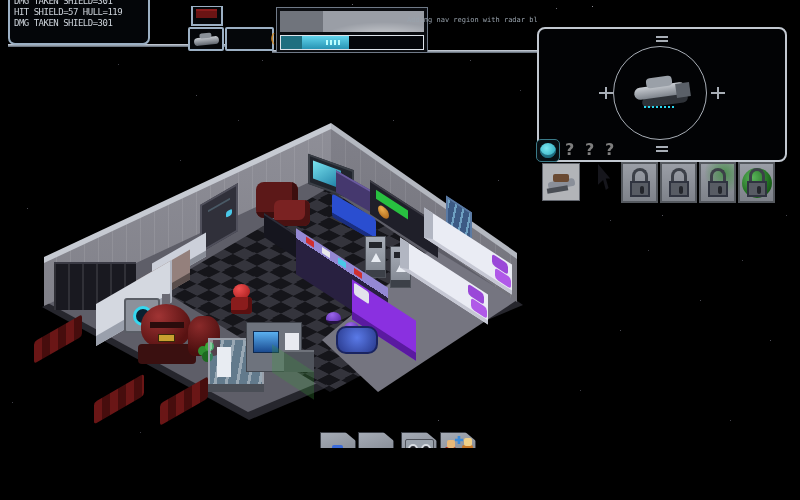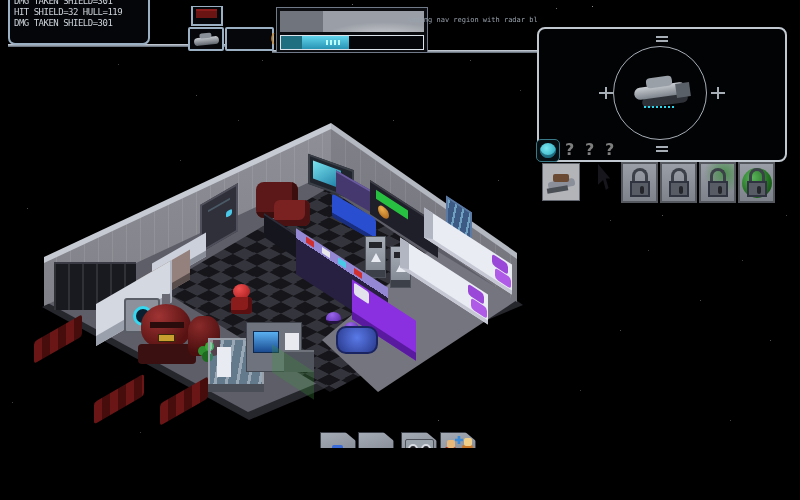--- a/index.html
+++ b/index.html
@@ -365,21 +365,21 @@
     <div class="crate"></div>
     <div class="grnpatch"></div>
   </div>
 
   <div class="baseline b1"></div>
   <div class="baseline b2"></div>
 
   <div id="hud-left">
     <div class="log">
       <div class="ln">DMG TAKEN SHIELD=301</div>
-      <div class="ln">HIT SHIELD=32 HULL=119</div>
+      <div class="ln">HIT SHIELD=57 HULL=119</div>
       <div class="ln">DMG TAKEN SHIELD=301</div>
     </div>
   </div>
 
   <div id="thumb-box">
       <i></i>
     </div>
   <div id="shipicon-box">
     <div class="mini-ship">
         <i></i>

